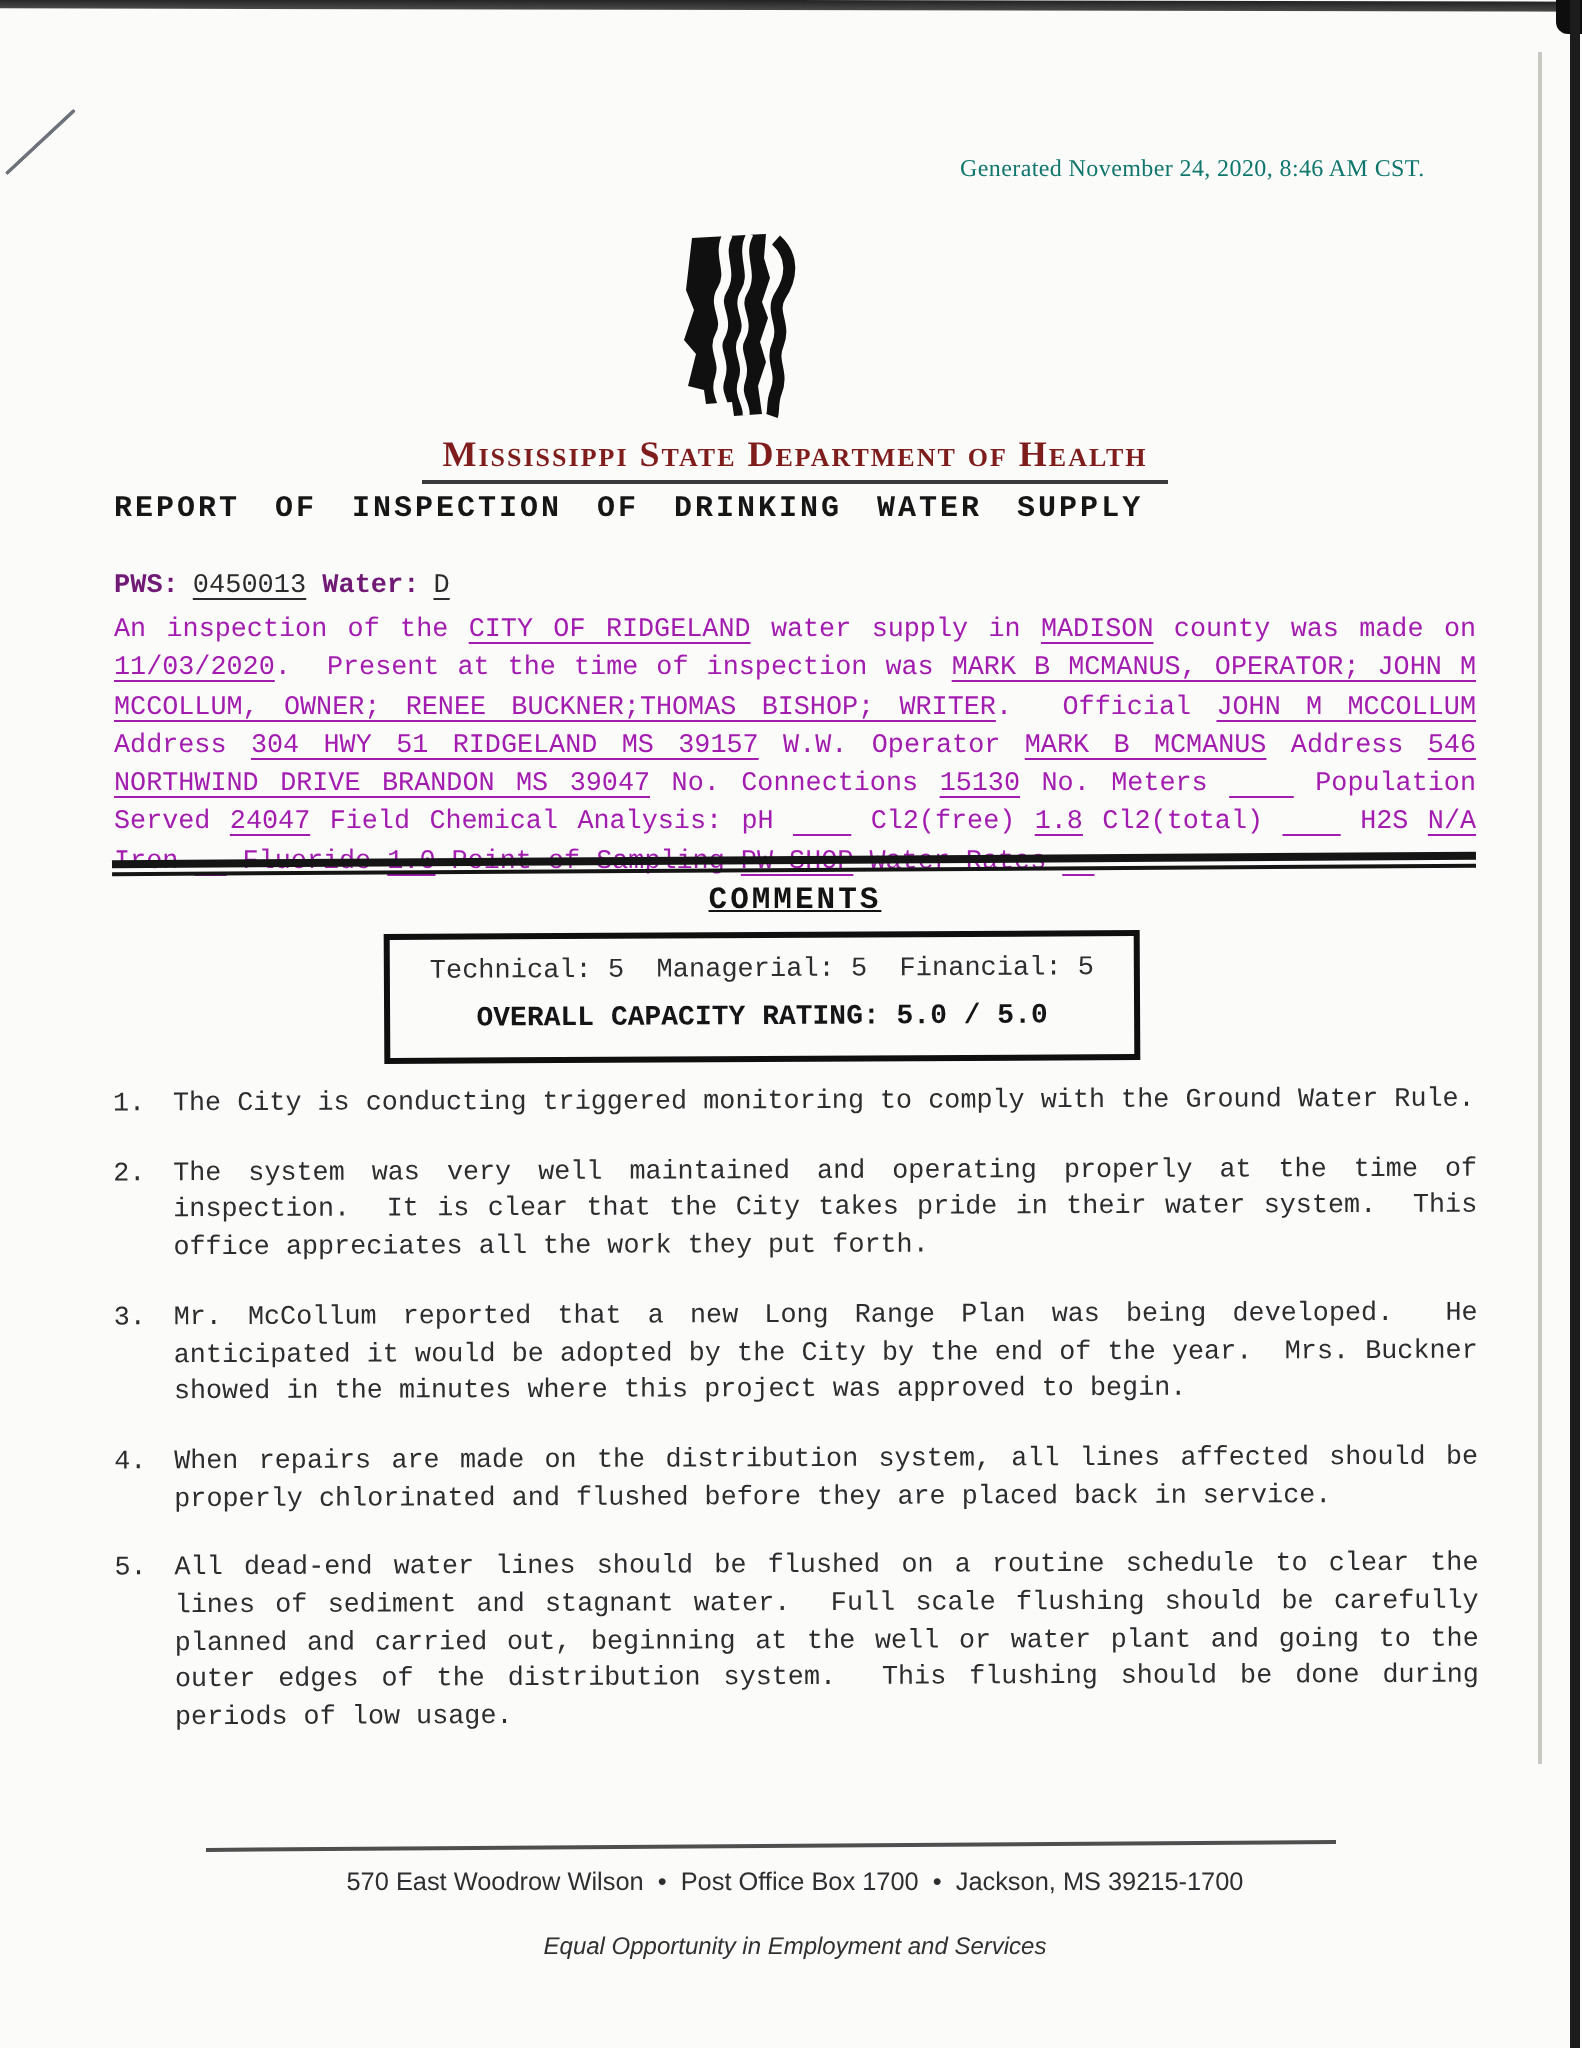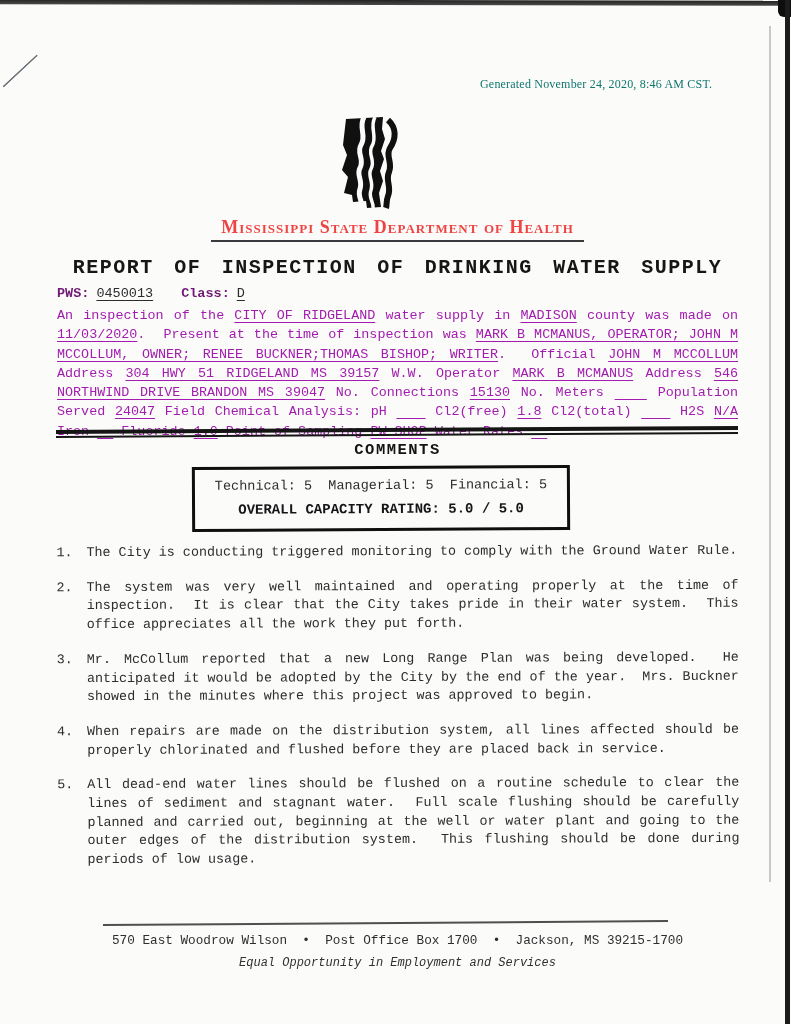--- a/index.html
+++ b/index.html
@@ -11,43 +11,43 @@
   
   .scan-top{position:absolute;left:-6px;top:0;width:803px;height:5px;background:linear-gradient(to bottom,#222,#4a4a4a);transform:rotate(0.12deg);}
   .corner-blob{position:absolute;left:778px;top:0;width:13px;height:17px;background:#0e0e0e;border-bottom-left-radius:6px;}
   .edge-dark{position:absolute;left:785px;top:0;width:5px;height:1024px;background:#1c1c1c;}
   .edge-faint{position:absolute;left:769px;top:26px;width:2px;height:856px;background:#c9c9c4;}
   .pen-mark{position:absolute;left:3px;top:86px;width:47px;height:0;border-top:2.5px solid #6e737b;transform:rotate(-43deg);transform-origin:left center;border-radius:2px;}
   
   .generated{position:absolute;left:480px;top:77px;font-family:"Liberation Serif",serif;font-size:12px;color:#0f766e;letter-spacing:0.2px;}
   .logo{position:absolute;left:339px;top:115px;}
   .agency{position:absolute;left:57px;top:217px;width:681px;text-align:center;}
-  .agency span{display:inline-block;font-family:"Liberation Serif",serif;font-variant:small-caps;font-weight:600;font-size:18px;letter-spacing:1px;color:#ef4444;border-bottom:2px solid #3a3a3e;padding:0 10px 2px 10px;}
-  .report-title{position:absolute;left:57px;top:256px;width:681px;text-align:center;font-weight:bold;font-size:20px;letter-spacing:1.5px;word-spacing:7px;color:#161616;}
+  .agency span{display:inline-block;font-family:"Liberation Serif",serif;font-variant:small-caps;font-weight:600;font-size:18px;letter-spacing:1px;color:#7f1d1d;border-bottom:2px solid #3a3a3e;padding:0 10px 2px 10px;}
+  .report-title{position:absolute;left:57px;top:246px;width:681px;font-weight:bold;font-size:15px;letter-spacing:1.5px;word-spacing:7px;color:#161616;}
   
   .pws-line{position:absolute;left:57px;top:286px;font-size:13.5px;color:#2c2c2e;}
   .pws-line .lbl{font-weight:bold;color:#701a75;margin-right:7px;}
-  .pws-line .val{margin-right:28px;}
+  .pws-line .val{margin-right:8px;}
   .u{text-decoration:underline;text-underline-offset:3px;text-decoration-thickness:1.2px;}
   .para{position:absolute;left:57px;top:306px;width:681px;font-size:13.4px;line-height:19.3px;text-align:justify;color:#a21caf;}
   .divider{position:absolute;left:56px;top:428px;width:682px;height:2px;border-top:4px solid #151515;border-bottom:2px solid #151515;transform:rotate(-0.35deg);}
   
-  .comments-h{position:absolute;left:57px;top:441px;width:681px;text-align:center;font-weight:bold;font-size:15.5px;letter-spacing:1.5px;color:#131313;}
+  .comments-h{position:absolute;left:57px;top:441px;width:681px;text-align:center;font-weight:bold;font-size:15.5px;letter-spacing:1.5px;color:#131313;text-decoration:underline;}
   .rating-box{position:absolute;left:192px;top:466px;width:372px;border:3px solid #0f0f0f;text-align:center;padding:9px 0 11px 0;transform:rotate(-0.3deg);background:transparent;}
   .rating-box .scores{font-size:13.5px;white-space:pre;color:#2e2e30;}
   .rating-box .overall{font-size:14px;font-weight:bold;white-space:pre;margin-top:8px;color:#151517;}
   .items{position:absolute;left:57px;top:543px;width:682px;transform:rotate(-0.2deg);}
   .item{display:flex;margin-bottom:16px;color:#2d2d2f;}
   .item .num{width:30px;flex:0 0 30px;font-size:13.4px;line-height:18.7px;}
   .item .txt{flex:1;font-size:13.4px;line-height:18.7px;text-align:justify;}
   
   .footer-rule{position:absolute;left:103px;top:922px;width:565px;height:2px;background:#4f4f4f;transform:rotate(-0.4deg);}
-  .footer{position:absolute;left:57px;top:933px;width:681px;text-align:center;font-family:Liberation Mono, monospace;color:#2e2e30;}
+  .footer{position:absolute;left:57px;top:933px;width:681px;text-align:center;font-family:Liberation Sans, sans-serif;color:#2e2e30;}
   .footer .f1,.footer .f2{font-size:12.7px;line-height:16px;}
-  .footer .f3{font-size:12px;font-style:italic;margin-top:7px;color:#303032;}
+  .footer .f3{font-size:12px;font-style:italic;margin-top:17px;color:#303032;}
 </style>
 </head>
 <body>
 
 <div class="scan-top"></div>
 <div class="corner-blob"></div>
 <div class="edge-dark"></div>
 <div class="edge-faint"></div>
 <div class="pen-mark"></div>
 
@@ -62,21 +62,21 @@
   </svg>
 </div>
 
 <div class="agency">
   <span>Mississippi State Department of Health</span>
 </div>
 
 <div class="report-title">REPORT OF INSPECTION OF DRINKING WATER SUPPLY</div>
 
 <div class="pws-line">
-  <span class="lbl">PWS:</span><span class="val u">0450013</span><span class="lbl">Class:</span><span class="u">D</span>
+  <span class="lbl">PWS:</span><span class="val u">0450013</span><span class="lbl">Water:</span><span class="u">D</span>
 </div>
 
 <div class="para"><span>An inspection of the </span><span class="u">CITY OF RIDGELAND</span><span> water supply in </span><span class="u">MADISON</span><span> county was made on </span><span class="u">11/03/2020</span><span>.&nbsp; Present at the time of inspection was </span><span class="u">MARK B MCMANUS, OPERATOR; JOHN M MCCOLLUM, OWNER; RENEE BUCKNER;THOMAS BISHOP; WRITER</span><span>.&nbsp; Official </span><span class="u">JOHN M MCCOLLUM</span><span> Address </span><span class="u">304 HWY 51 RIDGELAND MS 39157</span><span> W.W. Operator </span><span class="u">MARK B MCMANUS</span><span> Address </span><span class="u">546 NORTHWIND DRIVE BRANDON MS 39047</span><span> No. Connections </span><span class="u">15130</span><span> No. Meters </span><span class="u">&nbsp;&nbsp;&nbsp;</span><span> Population Served </span><span class="u">24047</span><span> Field Chemical Analysis: pH </span><span class="u">&nbsp;&nbsp;&nbsp;</span><span> Cl2(free) </span><span class="u">1.8</span><span> Cl2(total) </span><span class="u">&nbsp;&nbsp;&nbsp;</span><span> H2S </span><span class="u">N/A</span><span> Iron </span><span class="u">&nbsp;&nbsp;</span><span> Fluoride </span><span class="u">1.0</span><span> Point of Sampling </span><span class="u">PW SHOP</span><span> Water Rates </span><span class="u">&nbsp;&nbsp;</span></div>
 
 <div class="divider"></div>
 
 <div class="comments-h">COMMENTS</div>
 
 <div class="rating-box">
   <div class="scores">Technical: 5  Managerial: 5  Financial: 5</div>

